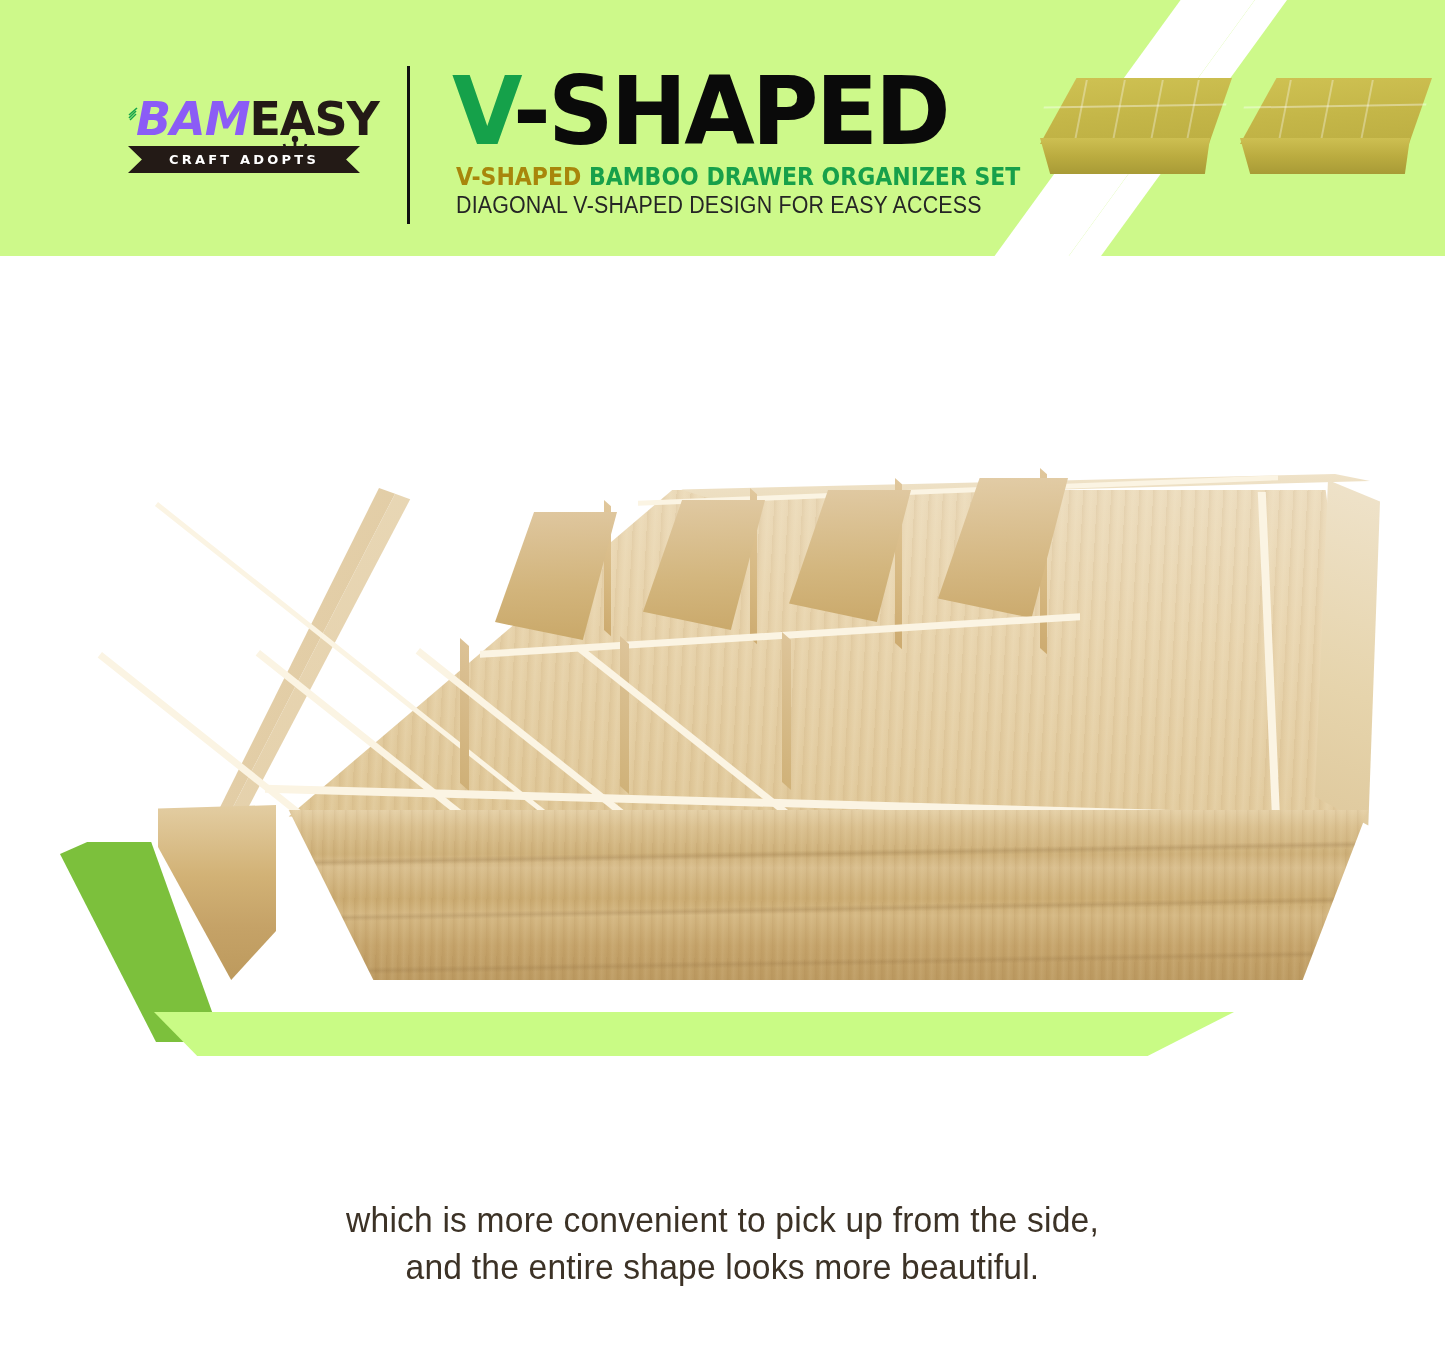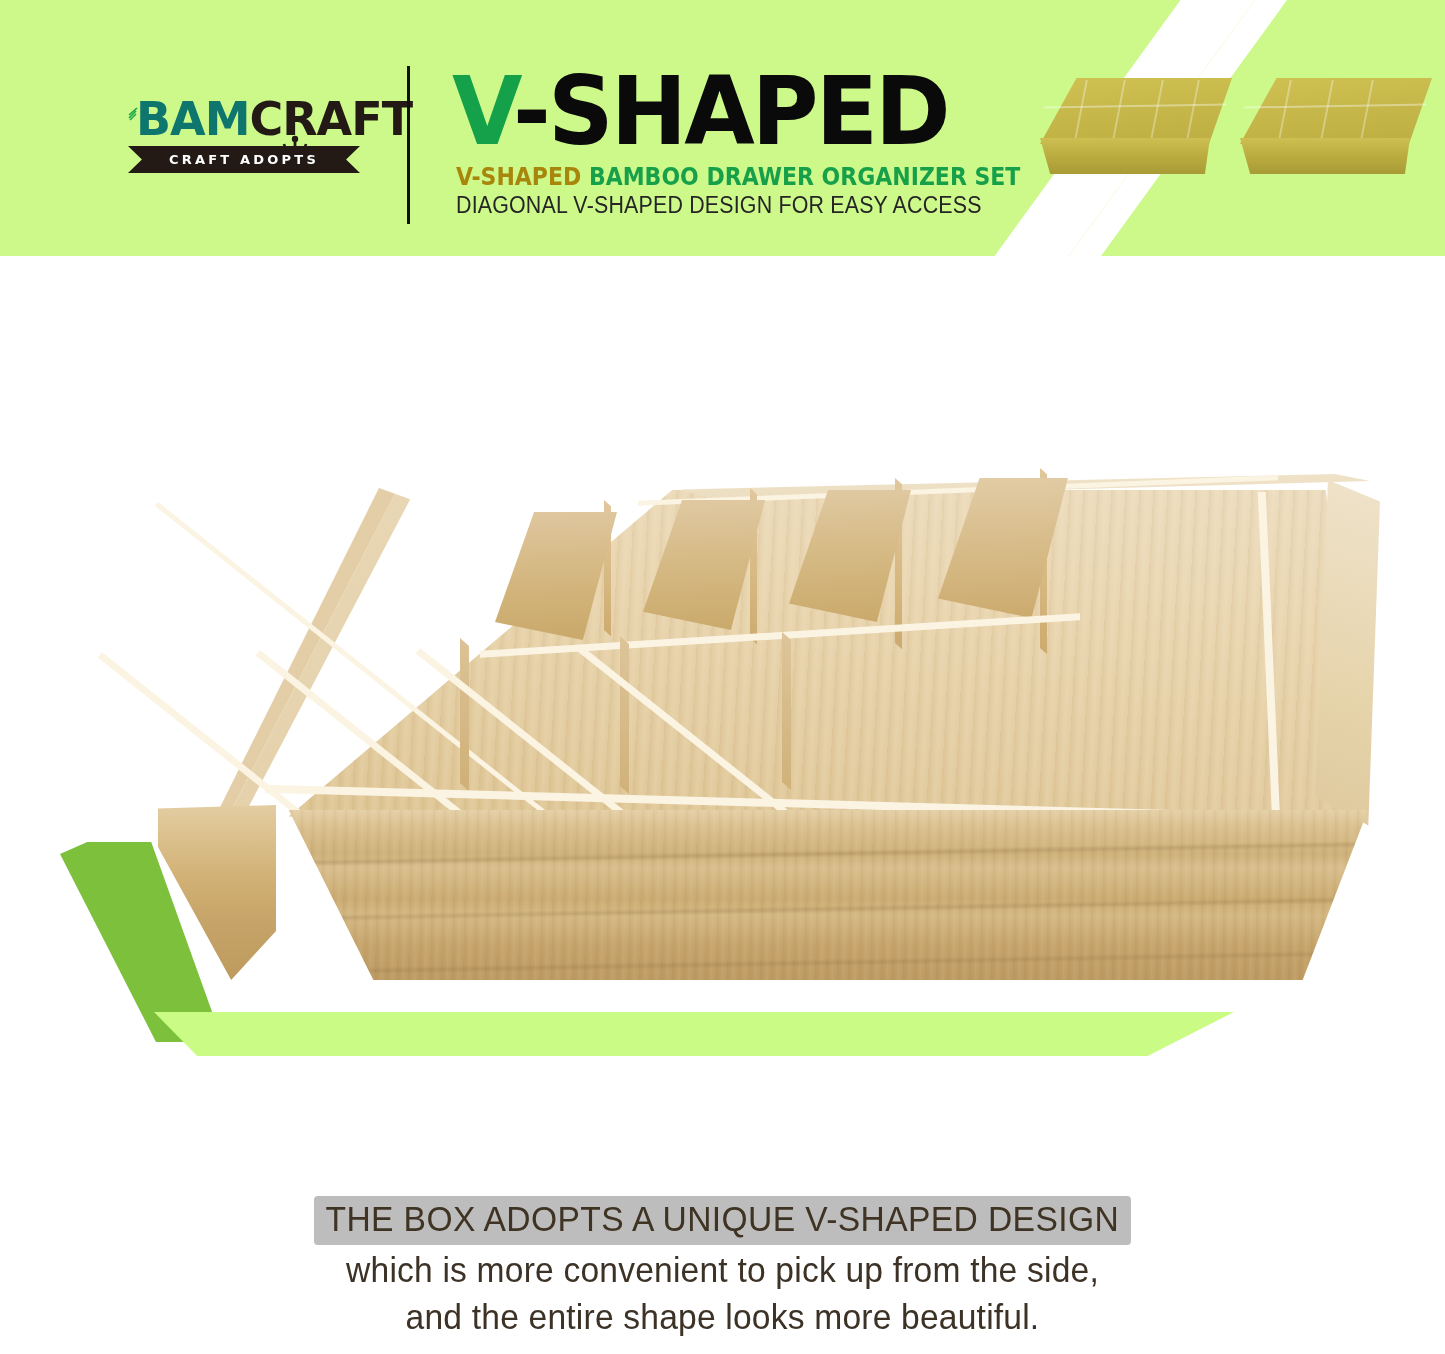--- a/index.html
+++ b/index.html
@@ -33,21 +33,21 @@
   
   .logo{
     position:absolute;left:128px;top:96px;width:232px;height:78px;
   }
   .logo-word{
     font-family:"DejaVu Sans",sans-serif;
     font-weight:bold;font-size:46px;letter-spacing:-1px;
     line-height:46px;white-space:nowrap;
     position:absolute;left:8px;top:0;
   }
-  .logo-bam{color:#0f766e;}
+  .logo-bam{color:#8b5cf6;font-style:italic;}
   .logo-otto{color:#231a16;}
   .logo-leaf{
     position:absolute;left:0px;top:10px;width:14px;height:14px;
     color:#16a34a;font-size:17px;line-height:14px;
   }
   .logo-anchor{
     position:absolute;left:152px;top:38px;width:30px;height:22px;
   }
   .ribbon-shape{
     position:absolute;left:0;top:50px;width:232px;height:27px;
@@ -262,21 +262,21 @@
     <div class="header-stripe b"></div>
 
     <div class="logo">
       <div class="logo-leaf">
         <svg width="16" height="16" viewBox="0 0 16 16">
           <path d="M1 9 L9 2" stroke="#16a34a" stroke-width="1.6" fill="none"></path>
           <path d="M1 12 L8 5" stroke="#16a34a" stroke-width="1.6" fill="none"></path>
           <path d="M2 14 L8 8" stroke="#16a34a" stroke-width="1.4" fill="none"></path>
         </svg>
       </div>
-      <div class="logo-word"><span class="logo-bam">BAM</span><span class="logo-otto">CRAFT</span></div>
+      <div class="logo-word"><span class="logo-bam">BAM</span><span class="logo-otto">EASY</span></div>
       <div class="logo-anchor">
         <svg width="30" height="22" viewBox="0 0 30 22">
           <circle cx="15" cy="5" r="3.2" fill="#231a16"></circle>
           <rect x="13.6" y="6" width="2.8" height="12" fill="#231a16"></rect>
           <path d="M4 10 Q6 20 15 20 Q24 20 26 10" stroke="#231a16" stroke-width="2.6" fill="none"></path>
         </svg>
       </div>
       <div class="ribbon-shape"></div>
       <div class="ribbon-text">CRAFT ADOPTS</div>
     </div>
@@ -354,20 +354,17 @@
     <div class="box-front"></div>
     <div class="box-front-grain"></div>
     <div class="box-front-bands"></div>
     <div class="box-leftcap"></div>
   </div>
 
   <div class="chev-dark"></div>
   <div class="chev-light"></div>
 
   <div class="cap-wrap">
-    <div class="cap-line1-wrap">
-      <span class="cap-line1">THE BOX ADOPTS A UNIQUE V-SHAPED DESIGN</span>
-    </div>
     <span class="cap-line2">which is more convenient to pick up from the side,</span>
     <span class="cap-line3">and the entire shape looks more beautiful.</span>
   </div>
 
 </div>
 
 </body></html>

